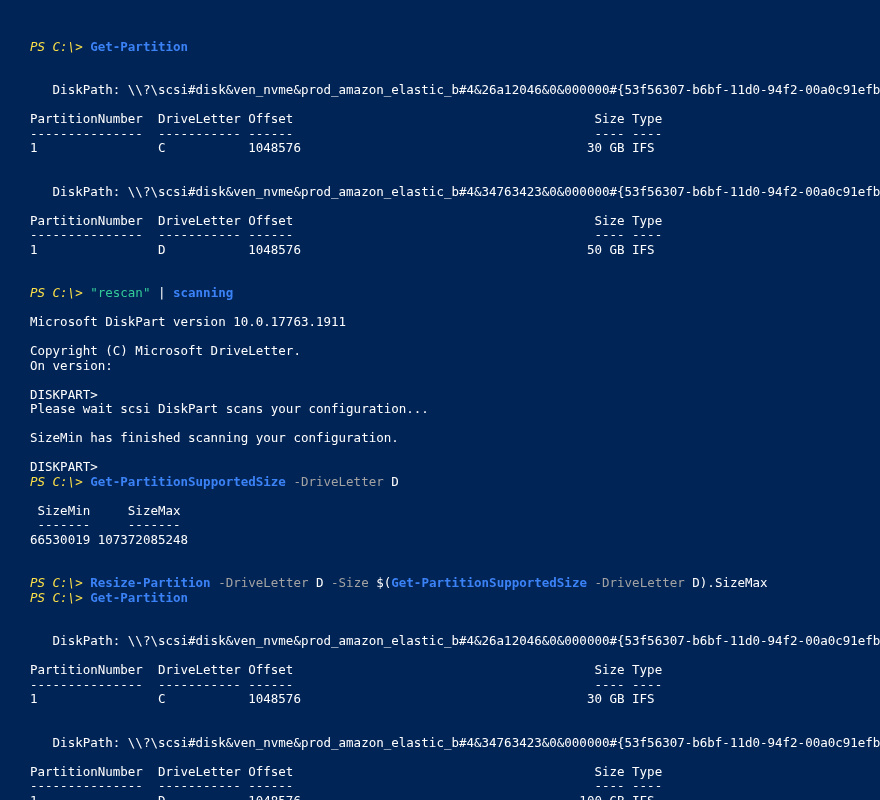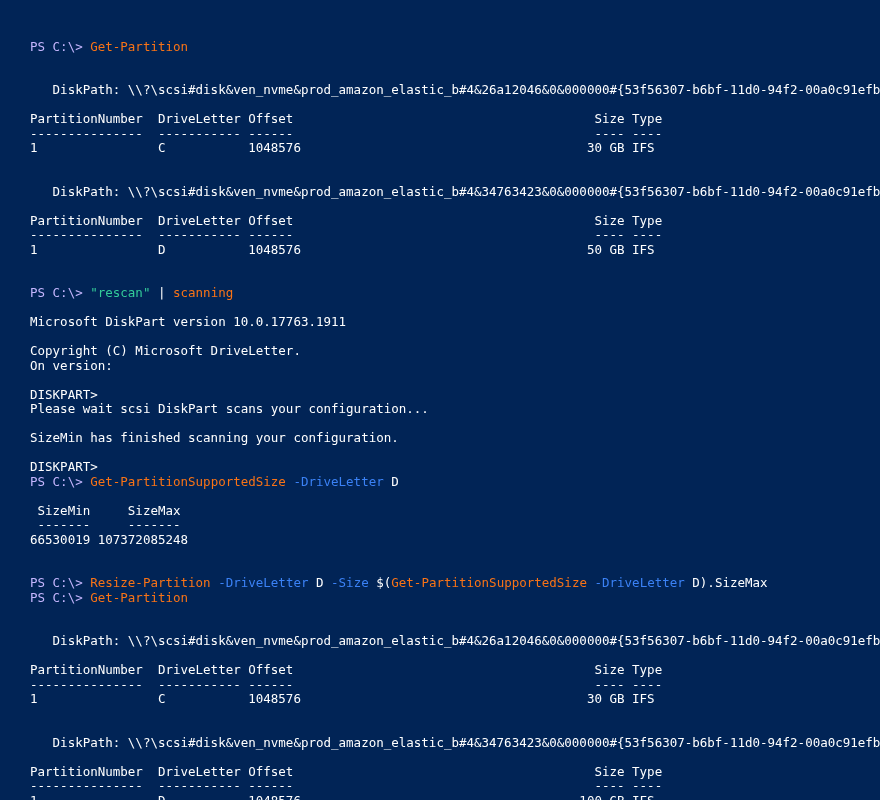--- a/index.html
+++ b/index.html
@@ -12,23 +12,23 @@
   }
   body {
     font-family: Consolas, "Lucida Console", monospace;
     font-size: 12.5px;
     line-height: 14.5px;
     color: #ffffff;
     padding: 25px 30px;
     white-space: pre;
     box-sizing: border-box;
   }
-  .prompt { color: #c4b5fd; }
-  .cmd { color: #f97316; }       
-  .param { color: #3b82f6; }     
+  .prompt { color: #fde047; font-style: italic; }
+  .cmd { color: #3b82f6; font-weight: bold; }       
+  .param { color: #a3a3a3; }     
   .str { color: #33cc99; }       
 </style>
 </head>
 <body>
 <span id="term"><span class="prompt">PS C:\&gt; </span><span class="cmd">Get-Partition</span><span>
 
 
 </span><span>   DiskPath: \\?\scsi#disk&amp;ven_nvme&amp;prod_amazon_elastic_b#4&amp;26a12046&amp;0&amp;000000#{53f56307-b6bf-11d0-94f2-00a0c91efb8b}</span><span>
 
 </span><span>PartitionNumber  DriveLetter Offset                                        Size Type</span><span>

